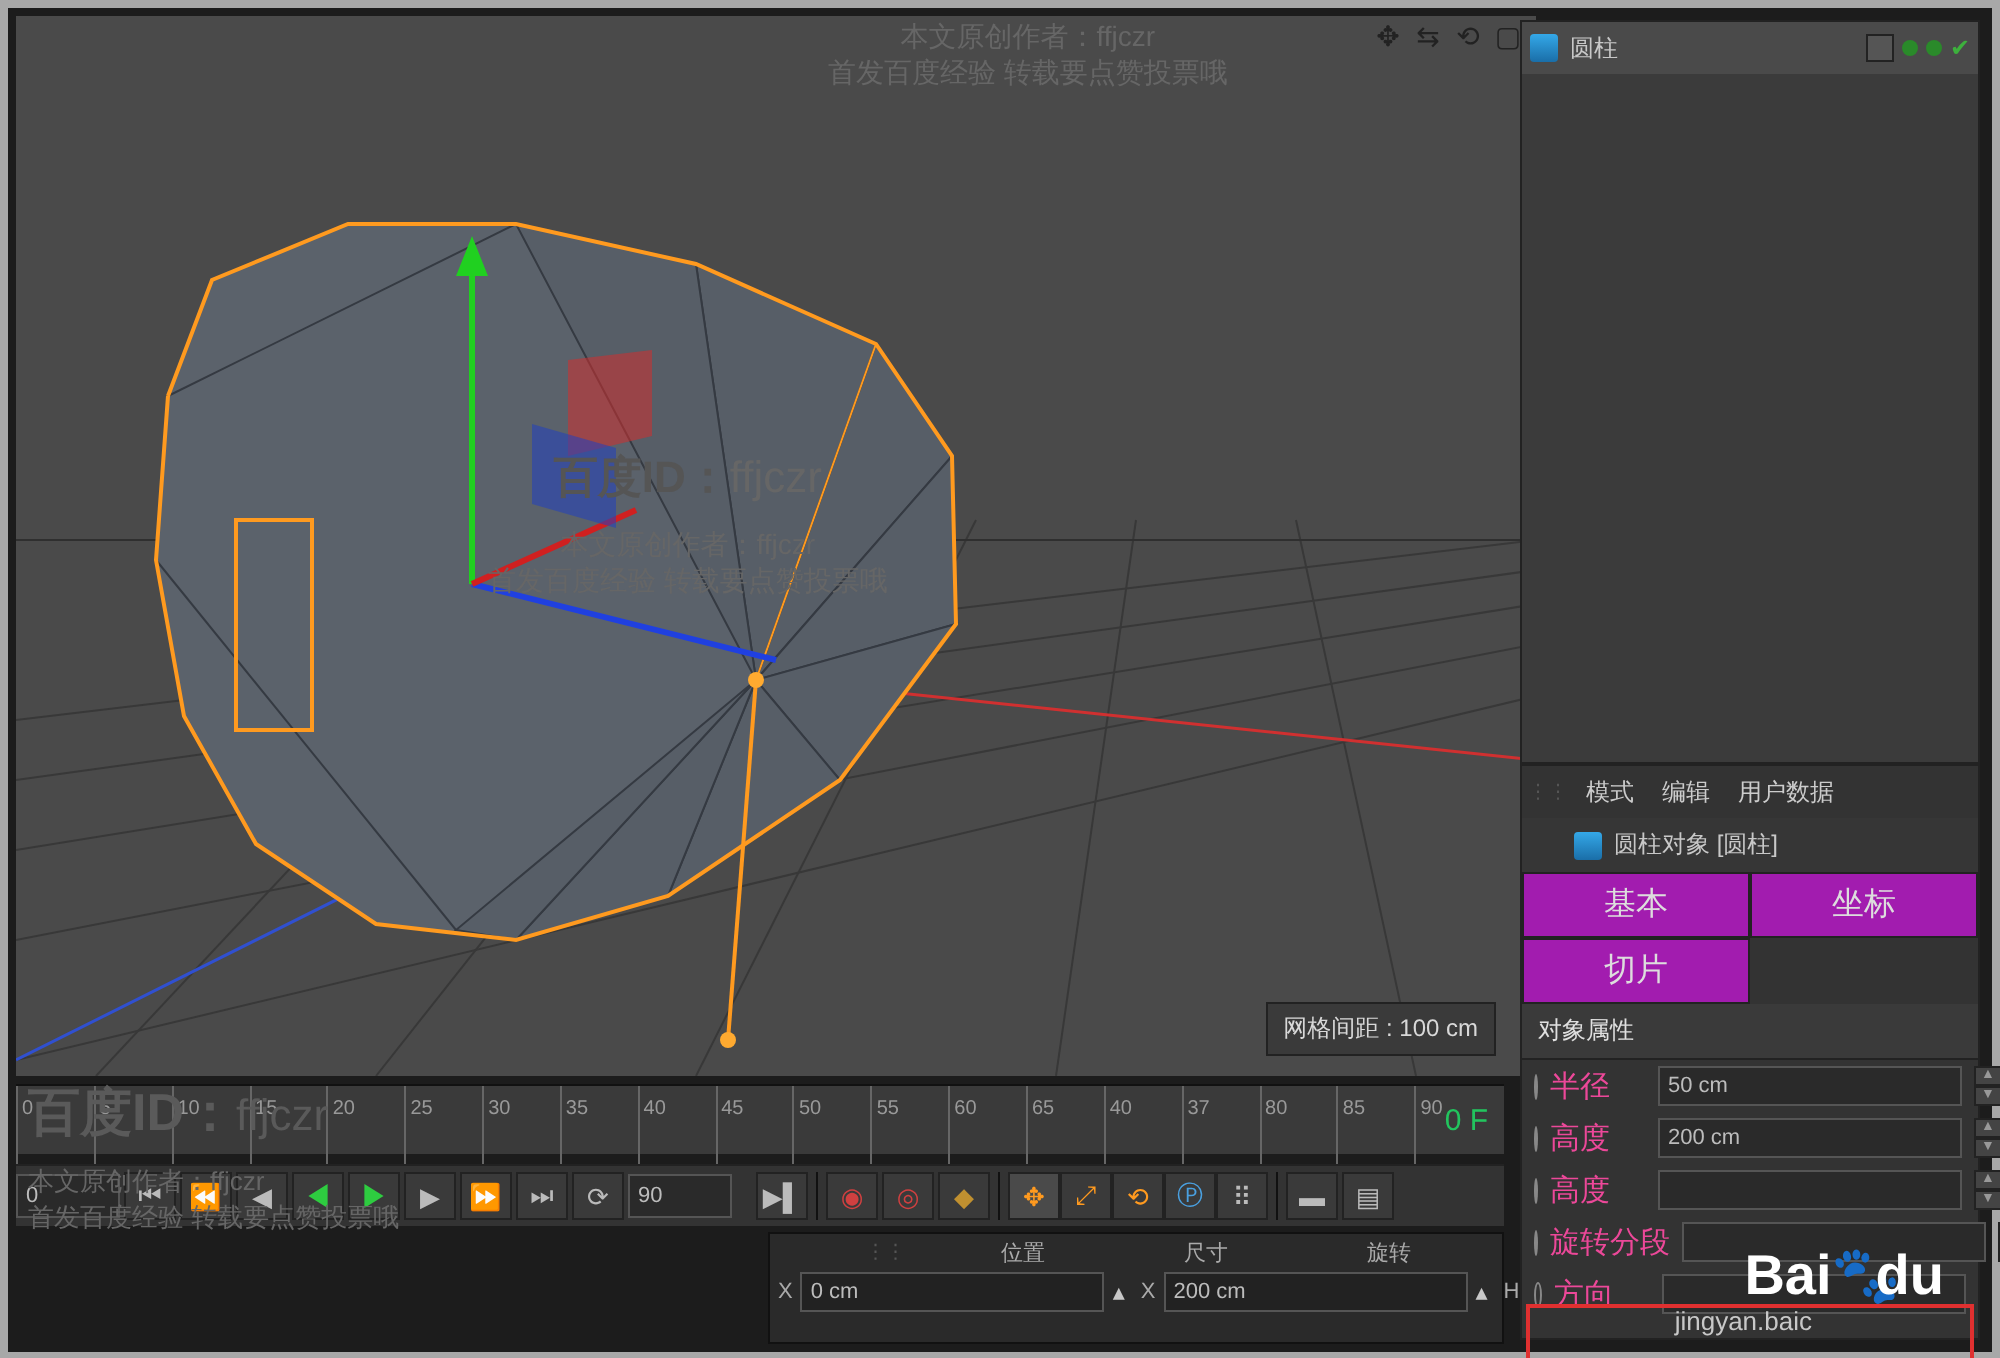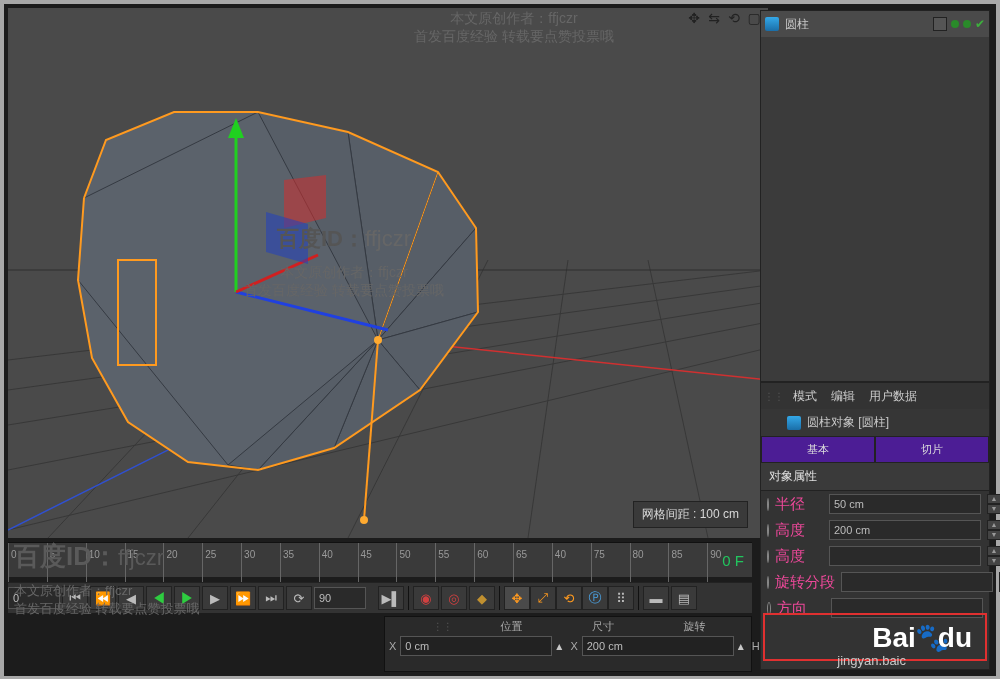--- a/index.html
+++ b/index.html
@@ -40,21 +40,21 @@
 .obj-row{display:flex;align-items:center;height:20px;padding:3px 4px;gap:6px}
 .obj-row.sel{background:#4a4a4a}
 .obj-row .cyl-ico{width:14px;height:14px;background:linear-gradient(#34a8e8,#1a6ea8);border-radius:2px}
 .obj-row .tog{margin-left:auto;display:flex;gap:4px;align-items:center}
 .obj-row .sq{width:12px;height:12px;background:#555;border:1px solid #222}
 .obj-row .dot{width:8px;height:8px;border-radius:50%}
 .attr{flex:1;background:#333;border:1px solid #222;display:flex;flex-direction:column}
 .attr-menu{display:flex;gap:14px;padding:5px 8px;color:#ccc;font-size:12px;align-items:center;height:16px}
 .attr-objhdr{padding:5px 26px;display:flex;gap:6px;align-items:center;background:#363636}
 .attr-tabs{display:flex;flex-wrap:wrap}
-.attr-tabs .tab{width:50%;box-sizing:border-box;text-align:center;padding:5px 0;background:#4c1d95;border:1px solid #222;color:#ddd;font-size:11px}
+.attr-tabs .tab{width:50%;box-sizing:border-box;text-align:center;padding:5px 0;background:#a21caf;border:1px solid #222;color:#ddd;font-size:16px}
 .attr-sec{padding:5px 8px;color:#e0e0e0;font-size:12px;background:#3a3a3a;border-bottom:1px solid #222}
 .attr-body{padding:2px 6px;display:flex;flex-direction:column;gap:4px;position:relative}
 .prow{display:flex;align-items:center;height:22px;gap:6px}
 .prow .rad{width:11px;height:11px;border:1px solid #888;border-radius:50%}
 .prow label{flex:0 0 48px;color:#ec4899;font-size:15px}
 .prow input{flex:1;height:18px;background:#2a2a2a;border:1px solid #555;color:#bcbcbc;font-size:11px;padding:0 4px}
 .prow .spin{display:flex;flex-direction:column}
 .prow .spin b{width:12px;height:8px;background:#444;border:1px solid #222;font-size:7px;text-align:center;line-height:7px;color:#999}
 .hlbox{position:absolute;border:2px solid #e03030;left:2px;right:2px;height:44px;top:122px}
 .wm{position:absolute;color:#666;pointer-events:none;font-size:14px;text-align:center}
@@ -150,21 +150,21 @@
     <div class="tick" style="left:27.5%">25</div>
     <div class="tick" style="left:33%">30</div>
     <div class="tick" style="left:38.5%">35</div>
     <div class="tick" style="left:44%">40</div>
     <div class="tick" style="left:49.5%">45</div>
     <div class="tick" style="left:55%">50</div>
     <div class="tick" style="left:60.5%">55</div>
     <div class="tick" style="left:66%">60</div>
     <div class="tick" style="left:71.5%">65</div>
     <div class="tick" style="left:77%">40</div>
-    <div class="tick" style="left:82.5%">75</div>
+    <div class="tick" style="left:82.5%">37</div>
     <div class="tick" style="left:88%">80</div>
     <div class="tick" style="left:93.5%">85</div>
     <div class="tick" style="left:99%">90</div>
   </div>
   <div class="framebox">0 F</div>
 </div>
 
 <div class="pb">
   <input class="fi" value="0" style="">
   <button>⏮</button>
@@ -250,20 +250,21 @@
       <span>模式</span>
       <span>编辑</span>
       <span>用户数据</span>
     </div>
     <div class="attr-objhdr">
       <span class="cyl-ico" style="width:14px;height:14px;background:linear-gradient(#34a8e8,#1a6ea8);display:inline-block;border-radius:2px"></span>
       <span>圆柱对象 [圆柱]</span>
     </div>
     <div class="attr-tabs">
       <div class="tab">基本</div>
+      <div class="tab">坐标</div>
       <div class="tab">切片</div>
     </div>
     <div class="attr-sec">对象属性</div>
     <div class="attr-body">
       <div class="prow">
         <span class="rad"></span>
         <label>半径</label>
         <input value="50 cm" style="">
         <span class="spin">
               <b>▲</b>

